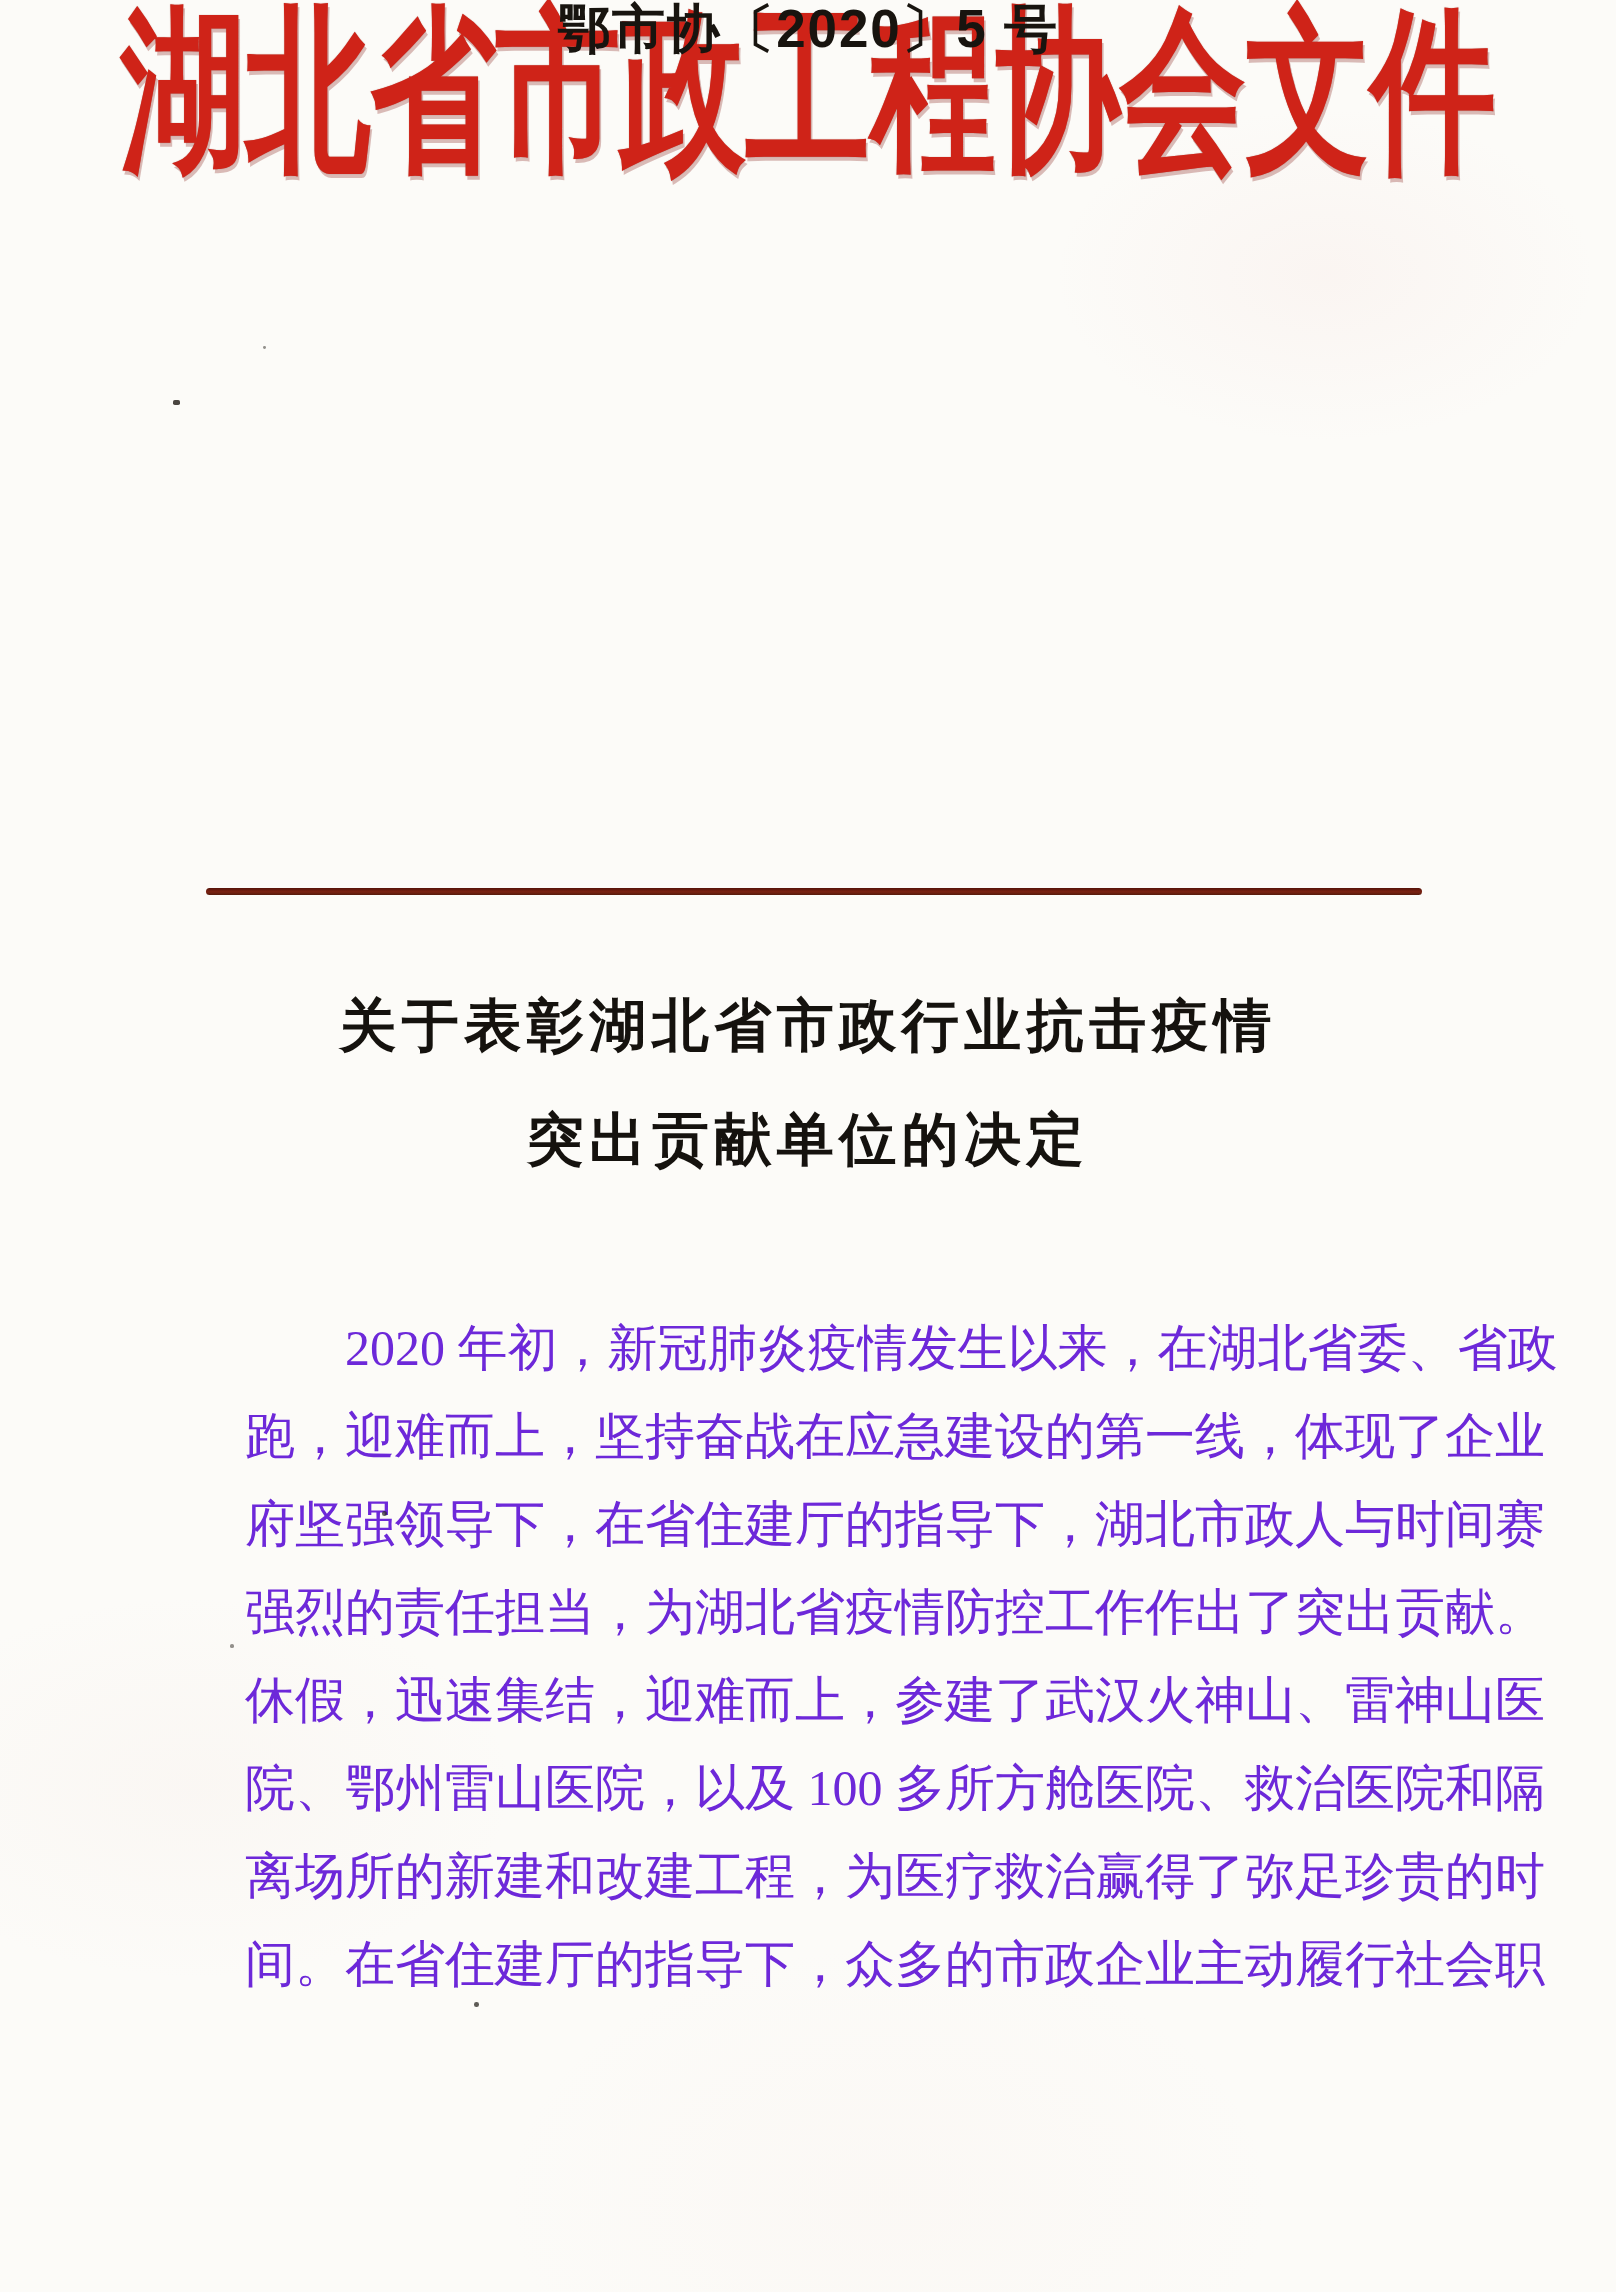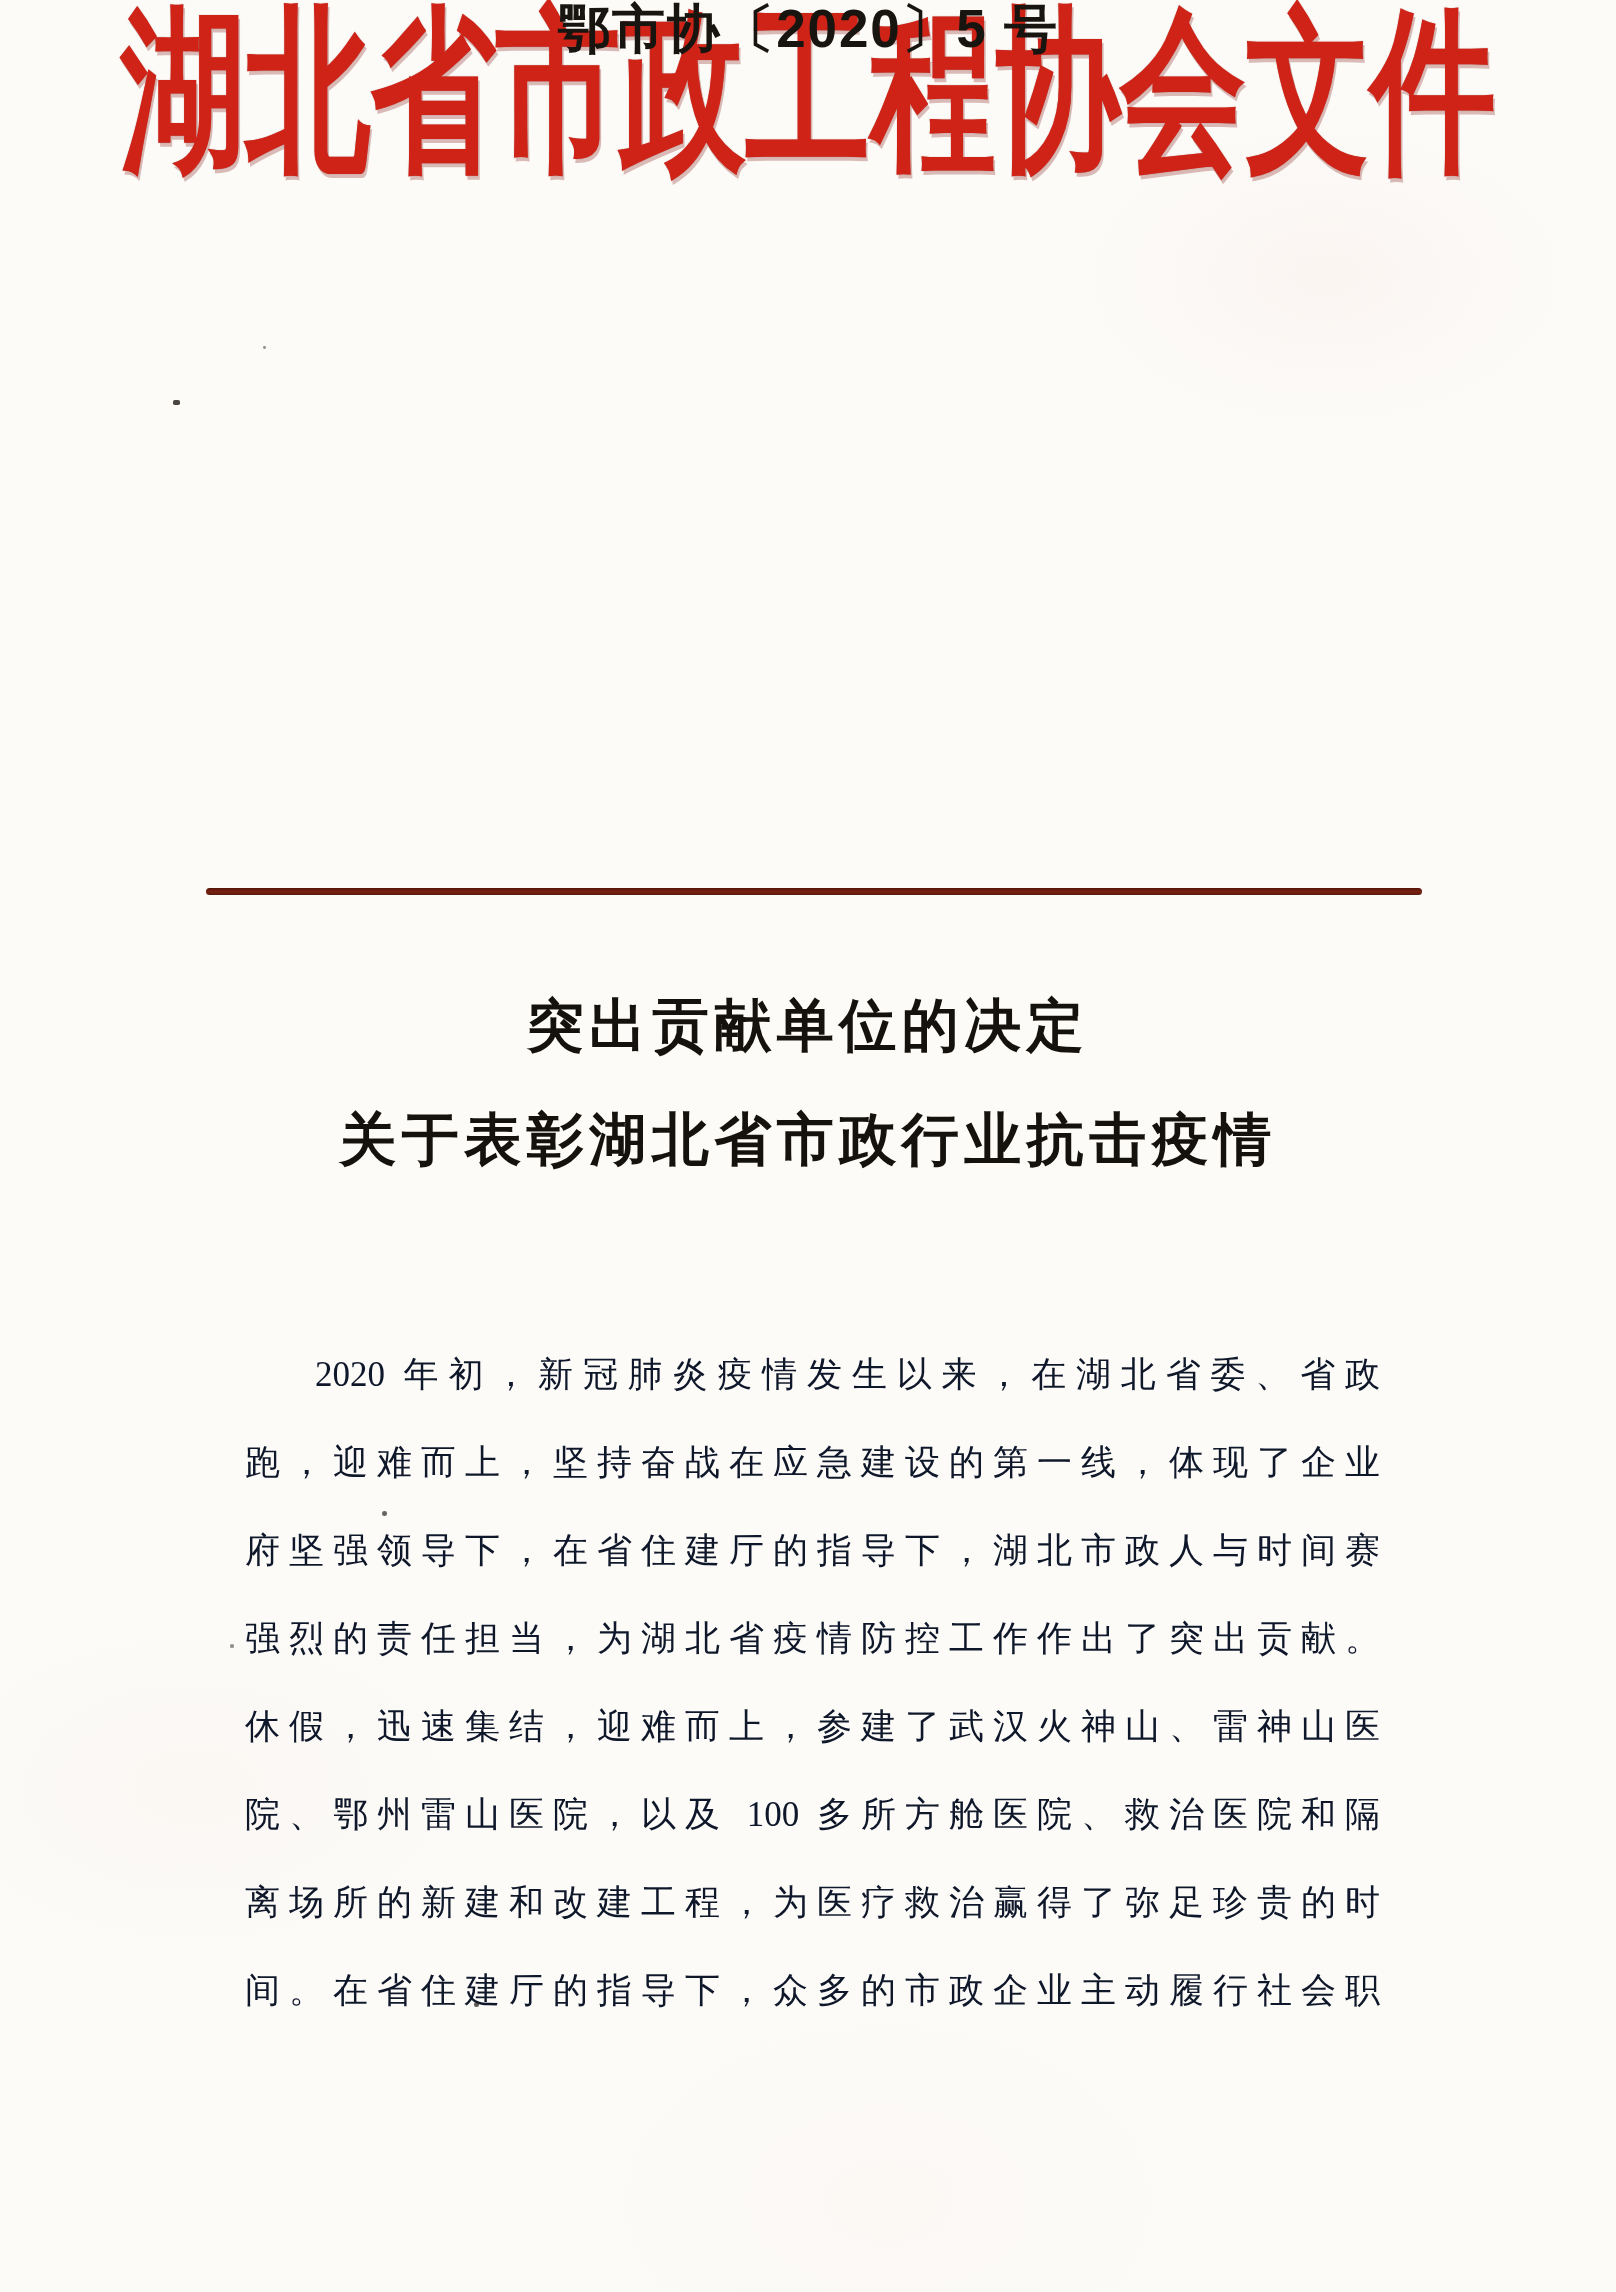--- a/index.html
+++ b/index.html
@@ -76,24 +76,24 @@
   .doc-title-line {
     height: 114px; line-height: 114px;
     font-size: 57px;
     letter-spacing: 5.5px;
     white-space: nowrap;
   }
 
   
   .body-text {
     position: absolute;
-    left: 245px; top: 1331px;
+    left: 245px; top: 1304px;
     width: 1135px;
-    font-size: 35px;
-    color: #0f172a;
+    font-size: 50px;
+    color: #6d28d9;
   }
   .body-line {
     height: 88px; line-height: 88px;
     text-align: justify;
     text-align-last: justify;
     word-break: keep-all;
     white-space: nowrap;
   }
   .body-line.indent { text-indent: 2em; }
 
@@ -115,22 +115,22 @@
 
 <div class="page">
 
   <div class="org-title">湖北省市政工程协会文件</div>
 
   <div class="doc-number">鄂市协〔2020〕5 号</div>
 
   <div class="red-rule"></div>
 
   <div class="doc-title">
+    <div class="doc-title-line">关于表彰湖北省市政行业抗击疫情</div>
     <div class="doc-title-line">突出贡献单位的决定</div>
-    <div class="doc-title-line">关于表彰湖北省市政行业抗击疫情</div>
   </div>
 
   <div class="body-text">
     <div class="body-line indent">2020 年初，新冠肺炎疫情发生以来，在湖北省委、省政</div>
     <div class="body-line">跑，迎难而上，坚持奋战在应急建设的第一线，体现了企业</div>
     <div class="body-line">府坚强领导下，在省住建厅的指导下，湖北市政人与时间赛</div>
     <div class="body-line">强烈的责任担当，为湖北省疫情防控工作作出了突出贡献。</div>
     <div class="body-line">休假，迅速集结，迎难而上，参建了武汉火神山、雷神山医</div>
     <div class="body-line">院、鄂州雷山医院，以及 100 多所方舱医院、救治医院和隔</div>
     <div class="body-line">离场所的新建和改建工程，为医疗救治赢得了弥足珍贵的时</div>

